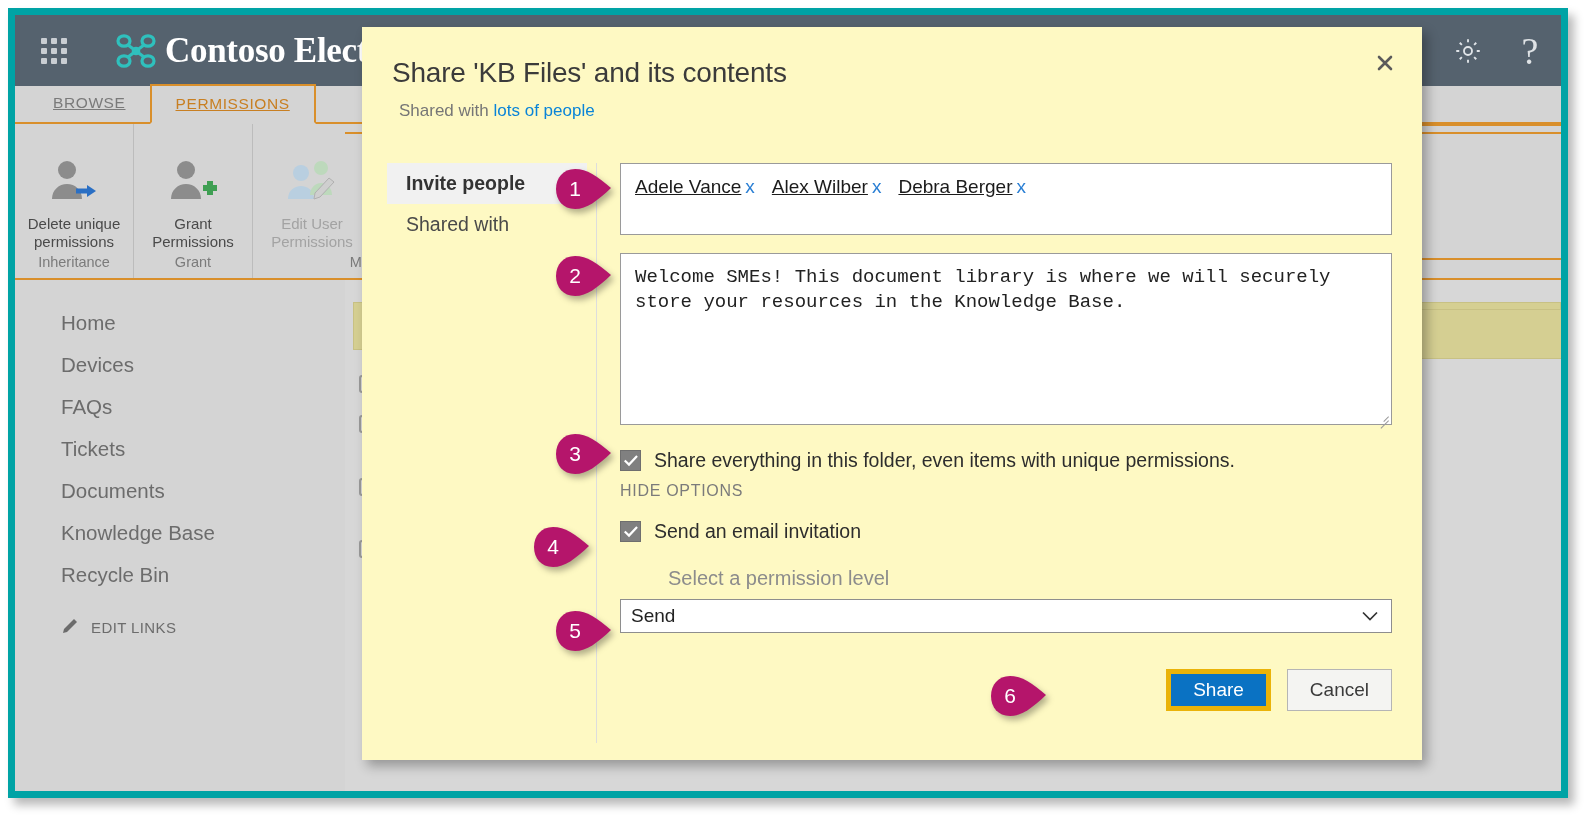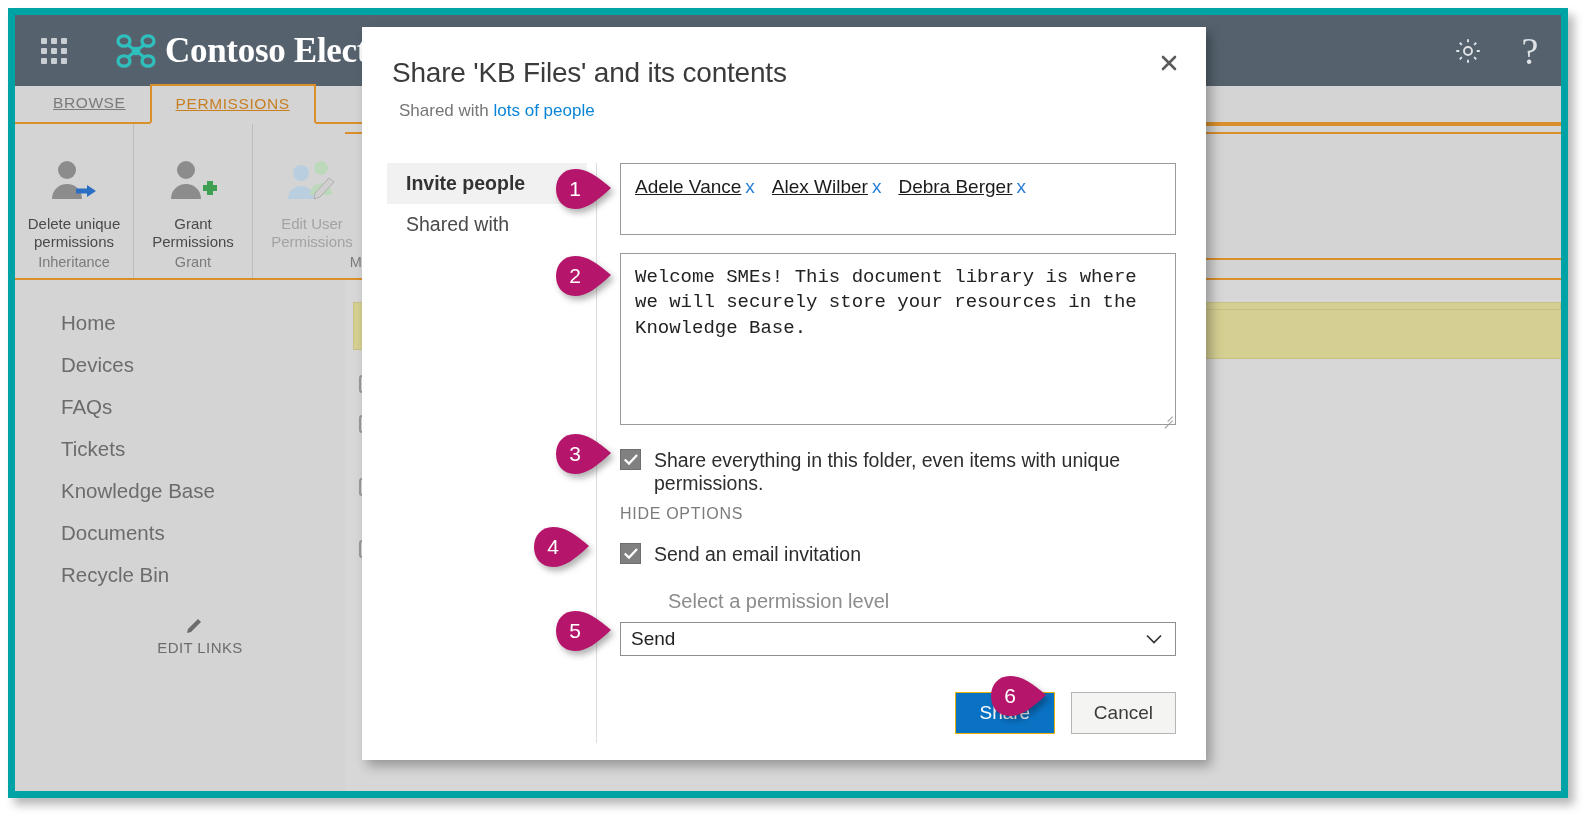--- a/index.html
+++ b/index.html
@@ -155,21 +155,20 @@
     color: #6c6c6c;
     padding: 9px 0 9px 22px;
     text-decoration: none;
     cursor: pointer;
   }
   .editlinks {
     display: flex; align-items: center;
     margin-top: 20px; padding-left: 22px;
     font-size: 15px; color: #6c6c6c; letter-spacing: .4px;
     cursor: pointer;
-    flex-direction: column;
   }
   .editlinks .pencil { margin-right: 10px; }
 
   
   .content-area {
     position: absolute; left: 330px; top: 0; right: 0; bottom: 0;
     background: #d7d7d7;
   }
   .yellow-banner {
     position: absolute; left: 8px; top: 22px;
@@ -190,22 +189,22 @@
     position: absolute; left: 0; right: 0;
     background: #d5cf92;
     border-top: 1px solid #c8c184;
     border-bottom: 1px solid #c8c184;
   }
 
   
   .dialog {
     position: absolute;
     left: 347px; top: 12px;
-    width: 844px; height: 733px;
-    background: #ffffff;
+    width: 1060px; height: 733px;
+    background: #fef9c3;
     box-shadow: 5px 6px 11px rgba(0,0,0,0.30);
     z-index: 20;
   }
   .dlg-close {
     position: absolute; right: 20px; top: 19px;
     width: 34px; height: 34px;
     display: flex; align-items: center; justify-content: center;
     color: #666; font-size: 25px; line-height: 1;
     cursor: pointer;
     font-family: "Liberation Sans", sans-serif;
@@ -265,21 +264,21 @@
     font-family: Liberation Mono, monospace;
   }
   .resize-grip {
     position: absolute; right: 2px; bottom: 2px;
     width: 12px; height: 12px;
   }
   .resize-grip span { position:absolute; background:#9a9a9a; height:1px; right:0; }
   .resize-grip span:nth-child(1){ width:11px; bottom:1px; transform-origin:right bottom; transform:rotate(-45deg); }
   .resize-grip span:nth-child(2){ width:7px; bottom:1px; transform-origin:right bottom; transform:rotate(-45deg); margin-bottom:4px;}
 
-  .opt-row { display: flex; align-items: flex-start; margin-top: 24px; }
+  .opt-row { display: flex; align-items: center; margin-top: 24px; }
   .cb {
     width: 21px; height: 21px;
     background: #808080;
     border: 1px solid #6e6e6e;
     display: flex; align-items: center; justify-content: center;
     cursor: pointer; flex: none;
   }
   .cb svg { display: block; }
   .opt-label { margin-left: 13px; font-size: 19.5px; color: #2d2d2d; }
 
@@ -315,21 +314,21 @@
     gap: 16px;
   }
   .btn {
     height: 42px;
     min-width: 100px;
     display: flex; align-items: center; justify-content: center;
     font-size: 19px;
     cursor: pointer;
     padding: 0 22px;
   }
-  .btn-primary { background: #0a72c3; color: #fff; border: 1px solid #eab308; }
+  .btn-primary { background: #0a72c3; color: #fff; border: 5px solid #eab308; }
   .btn-secondary { background: #f4f4f2; color: #3b3b3b; border: 1px solid #b5b5b5; }
 
   
   .callout {
     position: absolute;
     z-index: 40;
     width: 58px; height: 42px;
     filter: drop-shadow(3px 4px 3px rgba(0,0,0,0.30));
   }
   .callout svg { display: block; }
@@ -471,22 +470,22 @@
       </div>
     </div>
 
     <div class="page-body">
 
       <div class="leftnav">
         <a>Home</a>
         <a>Devices</a>
         <a>FAQs</a>
         <a>Tickets</a>
+        <a>Documents</a>
         <a>Knowledge Base</a>
-        <a>Documents</a>
         <a>Recycle Bin</a>
         <div class="editlinks">
           <span class="pencil">
             <svg width="20" height="20" viewBox="0 0 20 20">
               <path d="M2 17l1-4 10-10 3 3-10 10z" fill="#6c6c6c"></path>
             </svg>
           </span>
           <span>EDIT LINKS</span>
         </div>
       </div>

